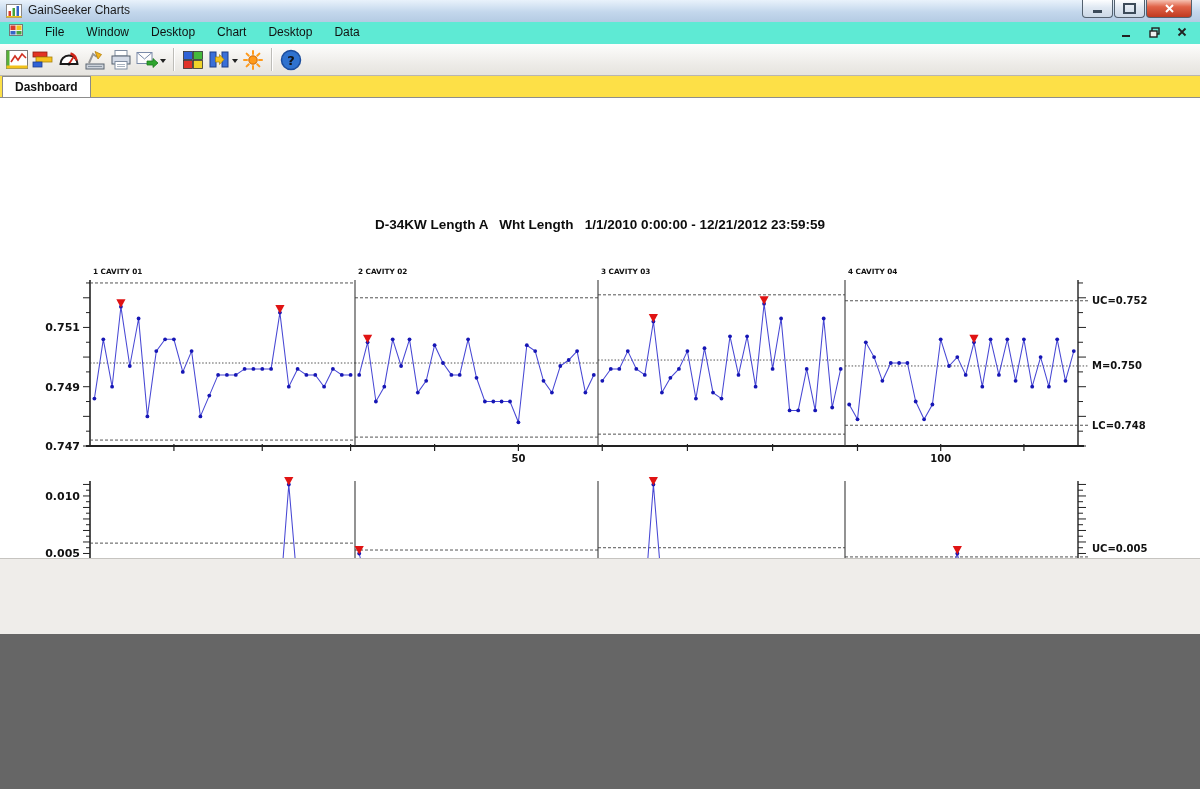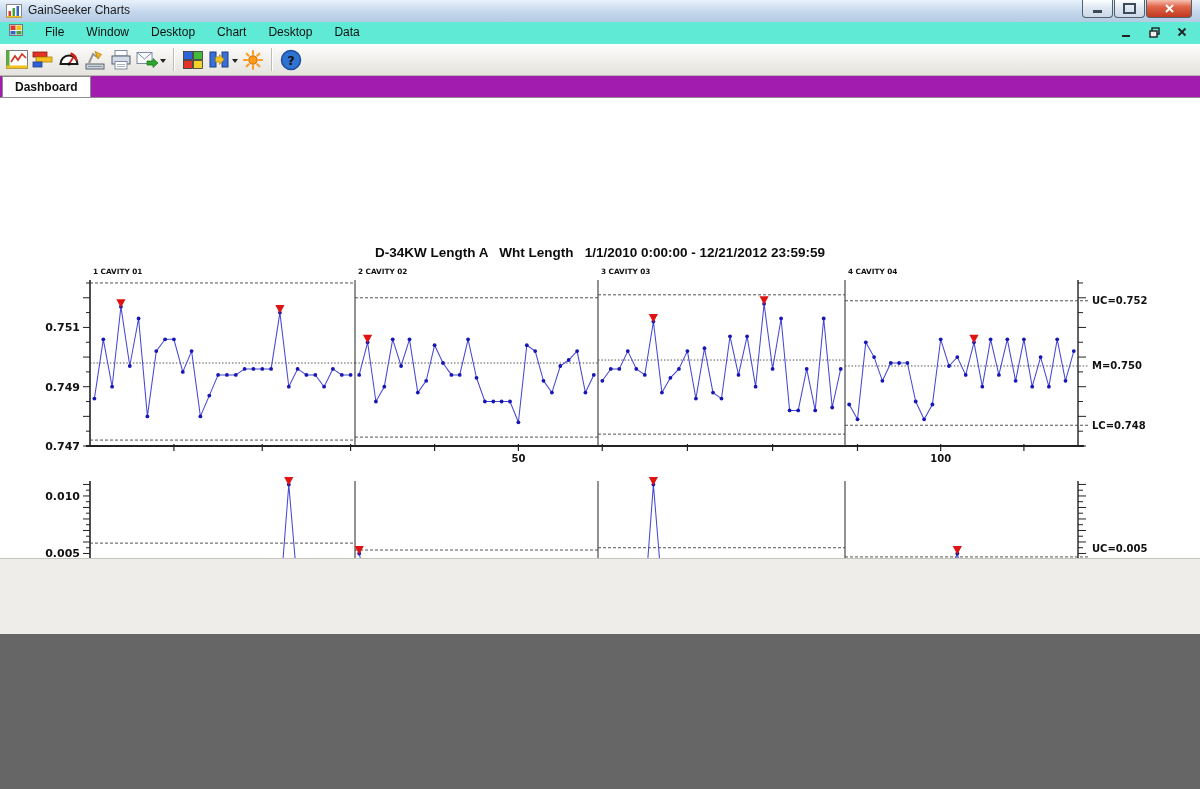--- a/index.html
+++ b/index.html
@@ -33,30 +33,30 @@
 
   
   .toolbar{position:absolute;left:0;top:44px;width:1200px;height:32px;
     background:linear-gradient(#fdfdfc,#eceae6 70%,#e6e4df);border-bottom:1px solid #b9b6b0;
     display:flex;align-items:center;padding-left:4px;box-sizing:border-box;}
   .tbtn{width:26px;height:26px;display:flex;align-items:center;justify-content:center;cursor:pointer;}
   .caret{width:0;height:0;border:3.5px solid transparent;border-top:4.5px solid #222;margin:6px 2px 0 0;cursor:pointer;}
   .tsep{width:1px;height:23px;background:#bdbcb8;border-right:1px solid #fff;margin:0 5px;}
 
   
-  .tabstrip{position:absolute;left:0;top:76px;width:1200px;height:21px;background:#a21caf;}
+  .tabstrip{position:absolute;left:0;top:76px;width:1200px;height:21px;background:#fde047;}
   .tab.active{position:absolute;left:2px;top:0;height:20px;padding:0 12px;background:#fff;
     border:1px solid #8a8a8a;border-bottom:none;font-size:12px;font-weight:bold;
     display:flex;align-items:center;cursor:pointer;}
 
   
   .chartpanel{position:absolute;left:0;top:97px;width:1200px;height:461px;background:#fff;
     border-top:1px solid #8d8d8d;box-sizing:border-box;}
   .ctitle,.csubtitle{position:absolute;width:1200px;text-align:center;font-weight:bold;
-    font-size:13.5px;white-space:pre;color:#0d0d0d;margin-top:28px;}
+    font-size:13.5px;white-space:pre;color:#0d0d0d;}
   .ctitle{top:119px;}
   .csubtitle{top:136px;}
   #chart-xbar{position:absolute;left:0;top:158px;}
   #chart-range{position:absolute;left:0;top:374px;}
   svg text{font-family:"DejaVu Sans",sans-serif;fill:#111;}
   .grouping-note{position:absolute;top:543px;width:1200px;text-align:center;
     font-size:8px;font-weight:bold;color:#222;}
 
   
   .bottompanel{position:absolute;left:0;top:558px;width:1200px;height:231px;background:#efedea;

